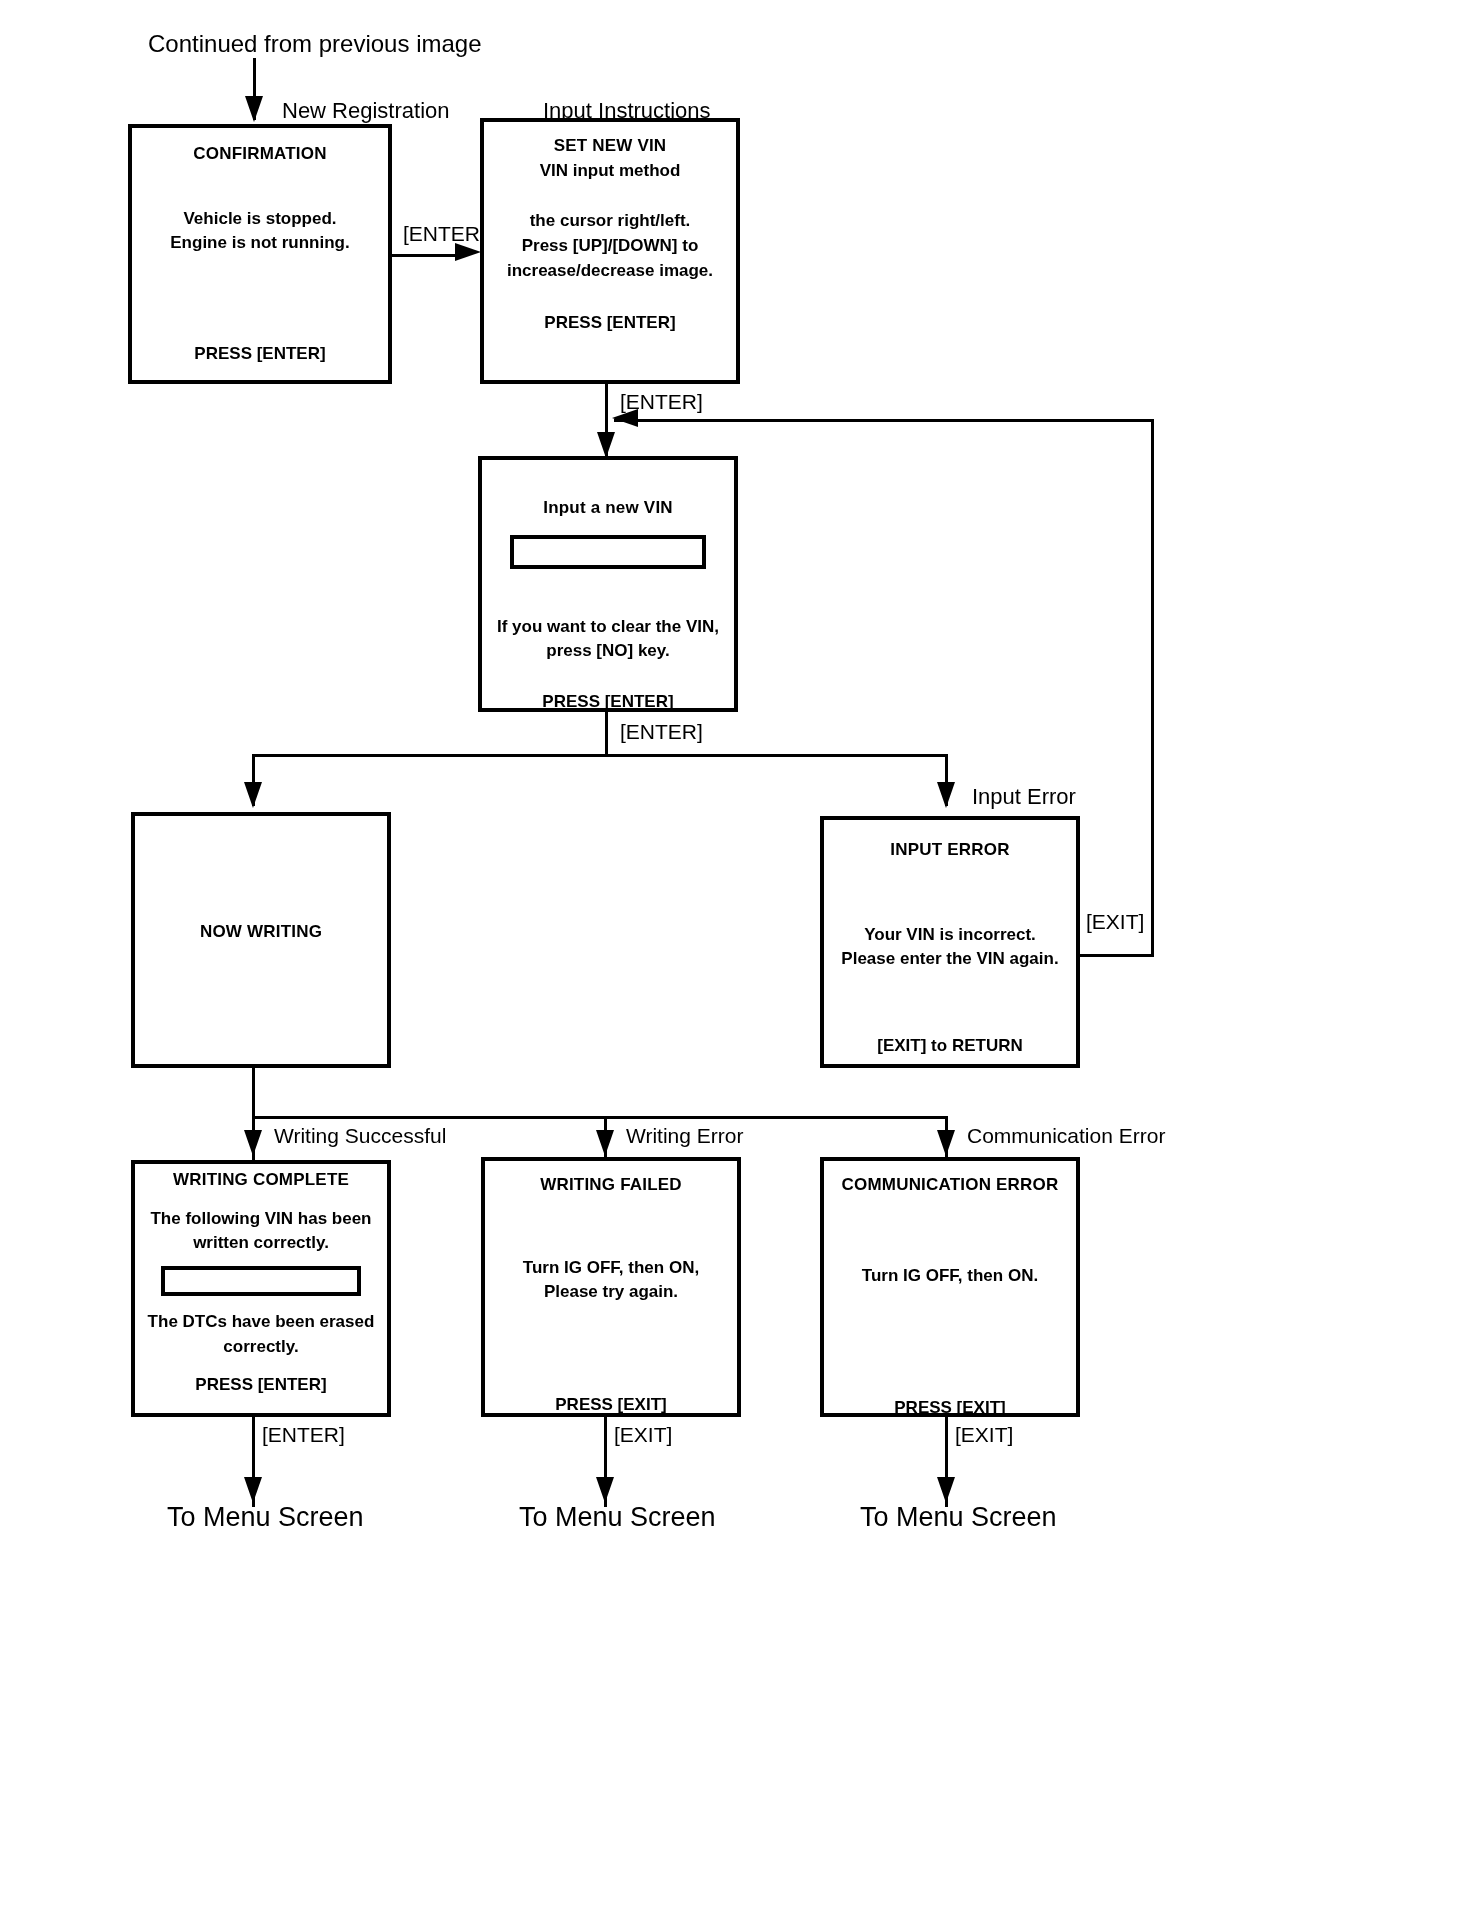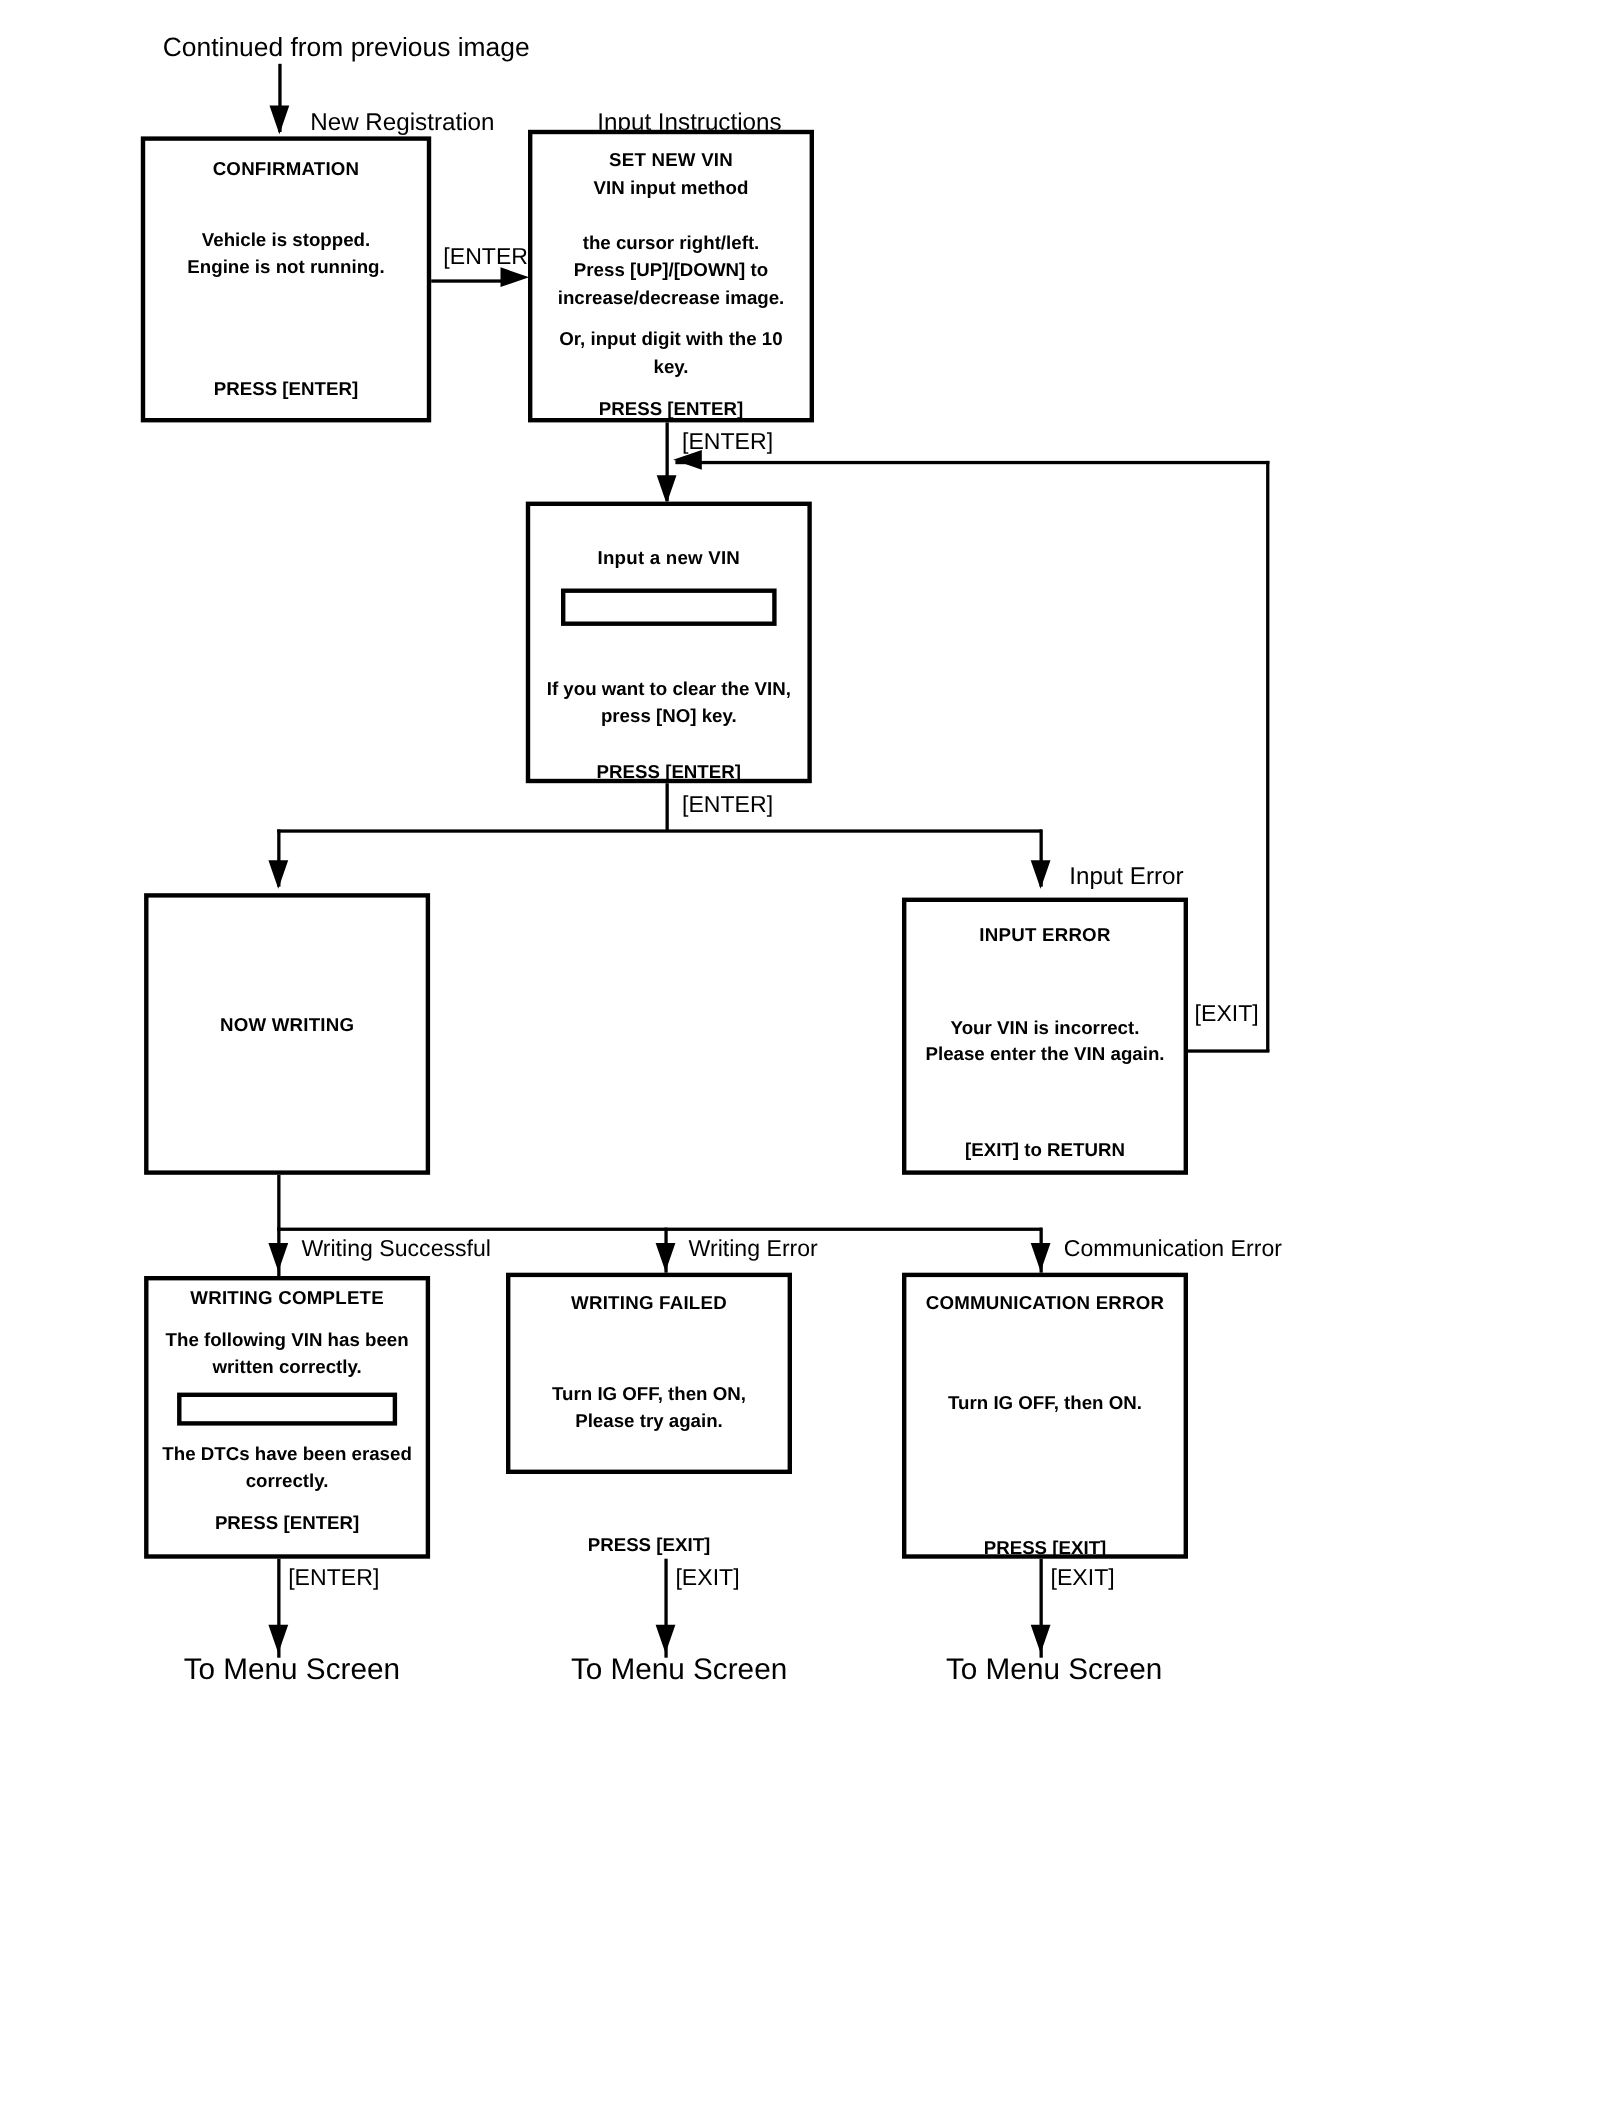--- a/index.html
+++ b/index.html
@@ -147,21 +147,20 @@
 
   <div class="screen-box" style="left:480px; top:118px; width:260px; height:266px;">
     <div class="box-inner" style="padding-top:12px;">
       <div class="screen-title">SET NEW VIN</div>
       <div class="screen-line">VIN input method</div>
       <div class="spacer-md"></div>
       <div class="screen-line">the cursor right/left.</div>
       <div class="screen-line">Press [UP]/[DOWN] to</div>
       <div class="screen-line">increase/decrease image.</div>
       <div class="spacer-sm"></div>
-      <div class="screen-line">Or, input digit with the 10 key.</div>
       <div class="spacer-sm"></div>
       <div class="screen-line">PRESS [ENTER]</div>
     </div>
   </div>
 
   <div class="edge-label" style="left:620px; top:390px;">[ENTER]</div>
   <div class="vline" style="left:605px; top:384px; height:72px;"></div>
   <div class="arrow-down" style="left:597px; top:432px;"></div>
 
   <div class="hline" style="left:614px; top:419px; width:540px;"></div>
@@ -238,21 +237,21 @@
       <div style="height:10px;"></div>
       <div class="vin-field" style="margin:0 16px; height:30px;"></div>
       <div style="height:14px;"></div>
       <div class="screen-line">The DTCs have been erased</div>
       <div class="screen-line">correctly.</div>
       <div class="spacer-sm"></div>
       <div class="screen-line">PRESS [ENTER]</div>
     </div>
   </div>
 
-  <div class="screen-box" style="left:460px; top:1157px; width:260px; height:183px;">
+  <div class="screen-box" style="left:481px; top:1157px; width:260px; height:260px;">
     <div class="box-inner" style="padding-top:12px;">
       <div class="screen-title">WRITING FAILED</div>
       <div style="height:58px;"></div>
       <div class="screen-line">Turn IG OFF, then ON,</div>
       <div class="screen-line">Please try again.</div>
       <div style="height:88px;"></div>
       <div class="screen-line">PRESS [EXIT]</div>
     </div>
   </div>
 

